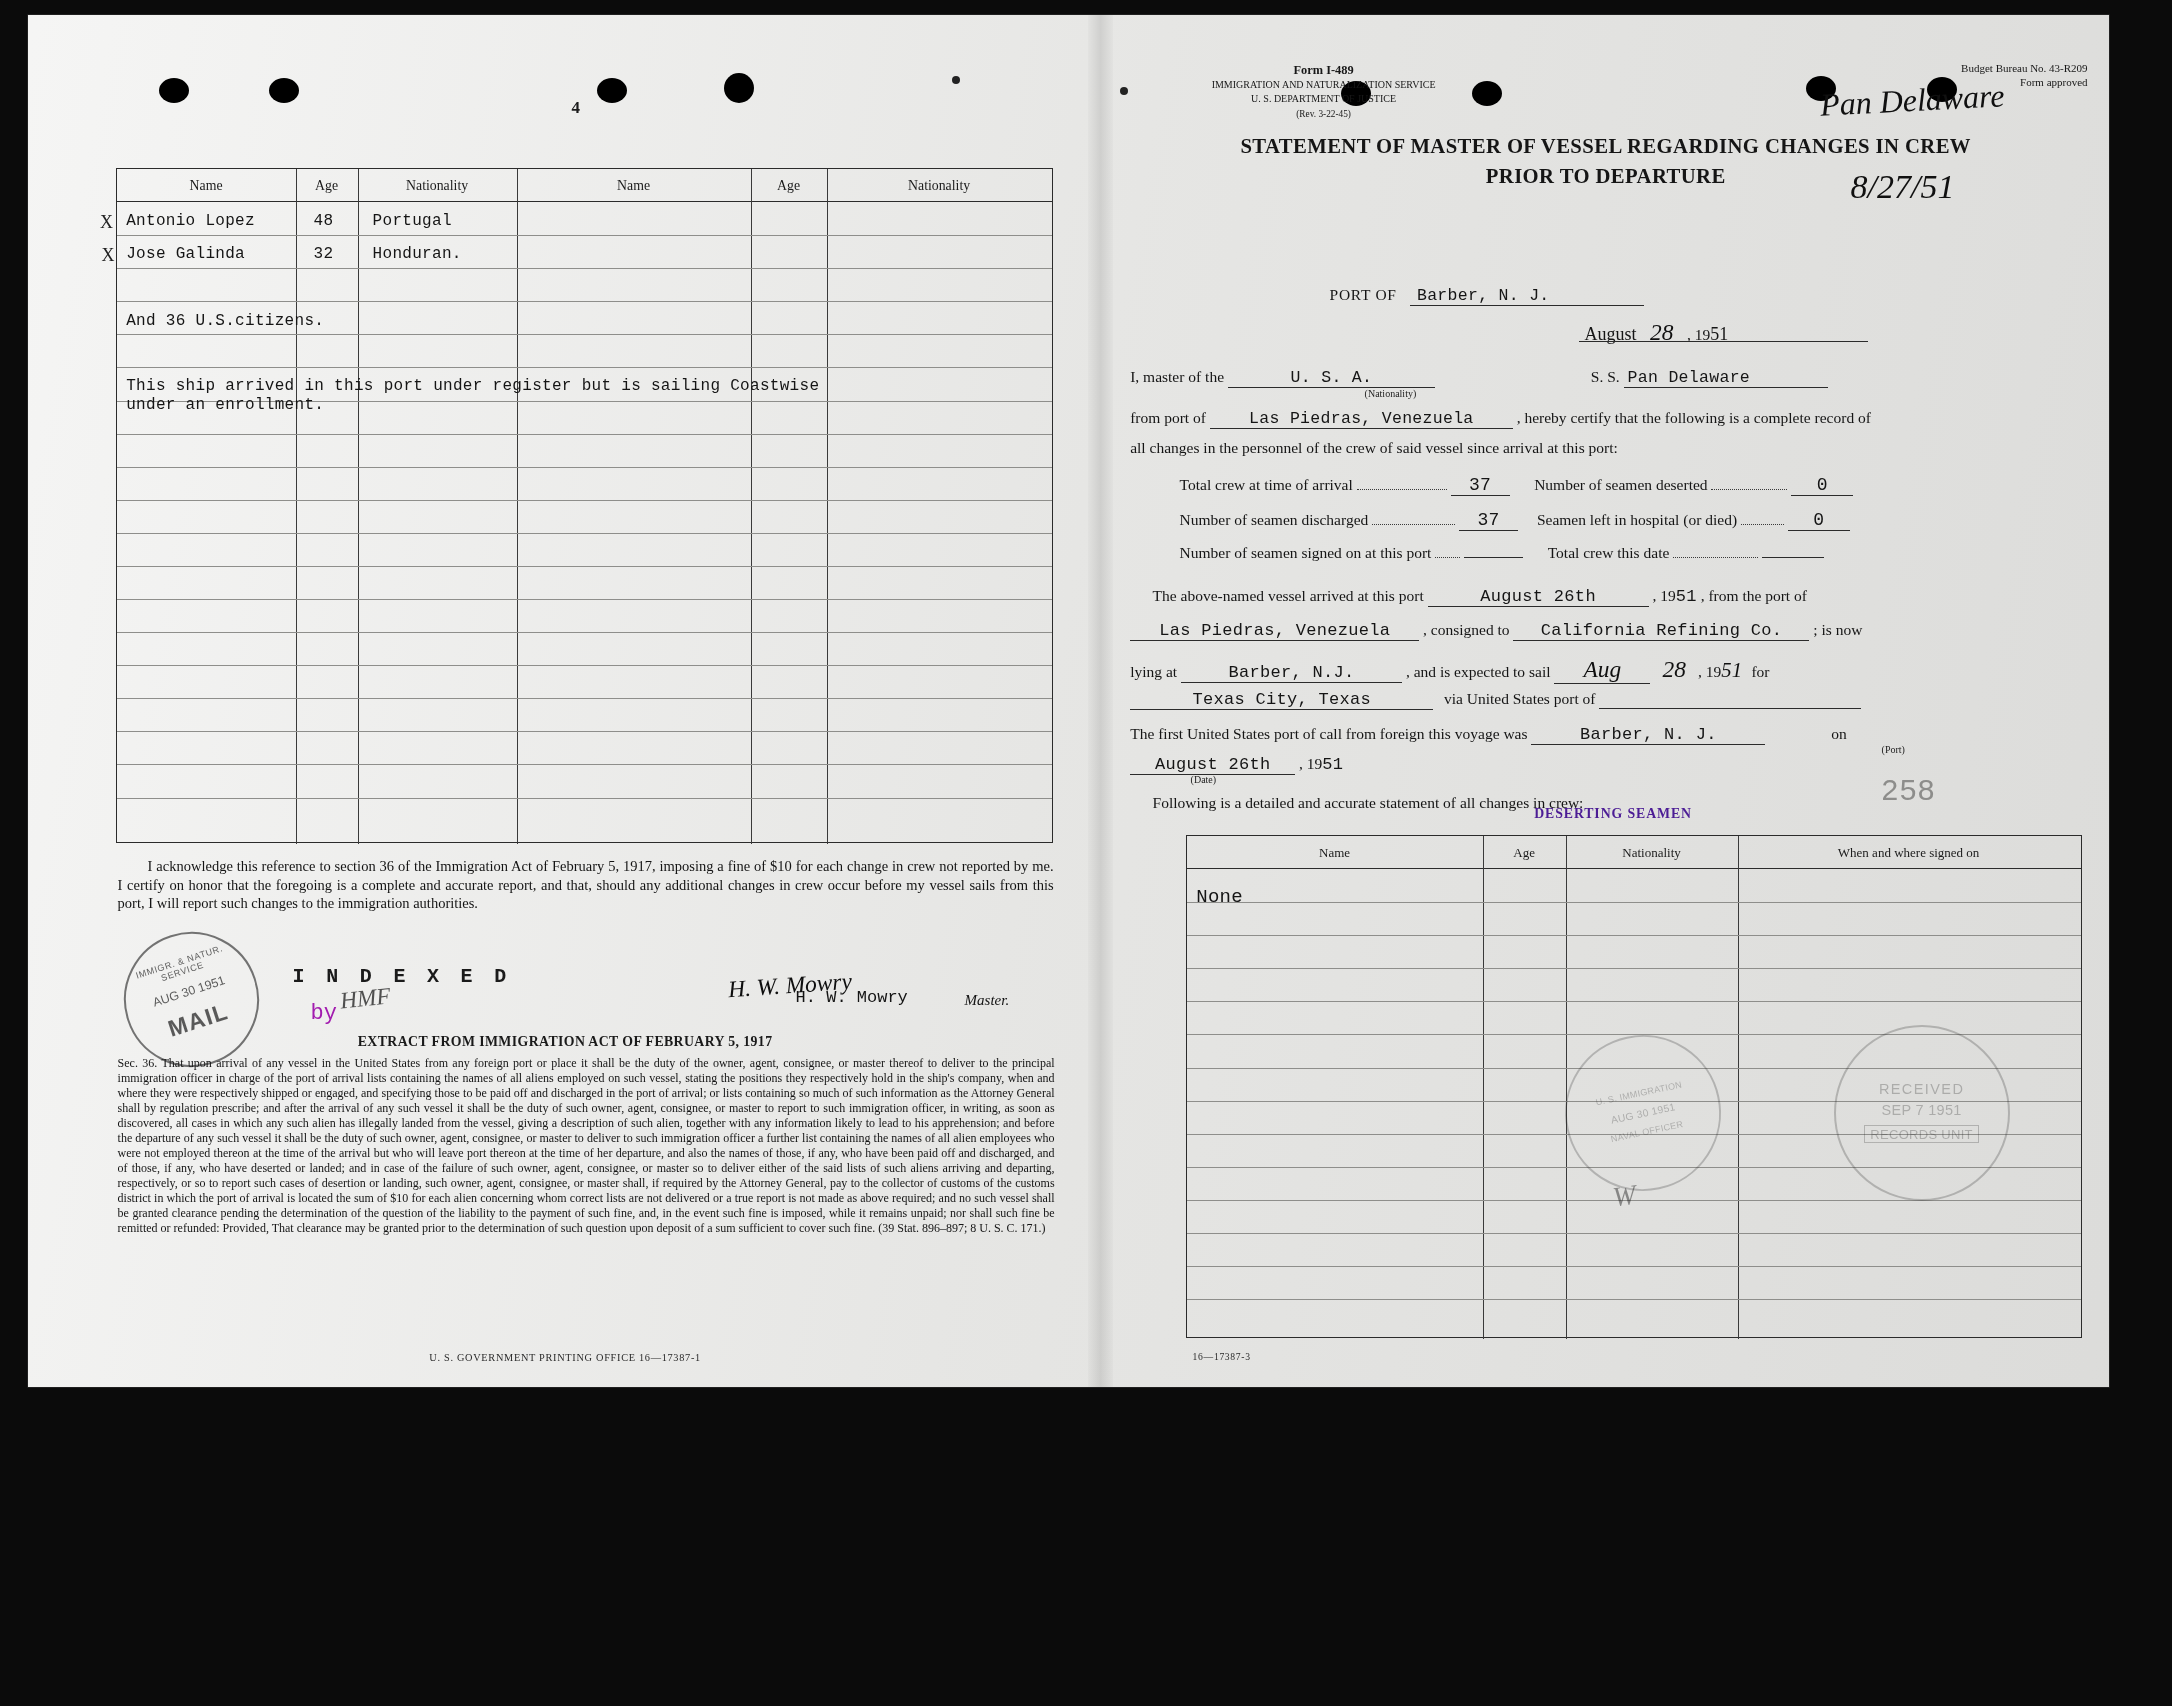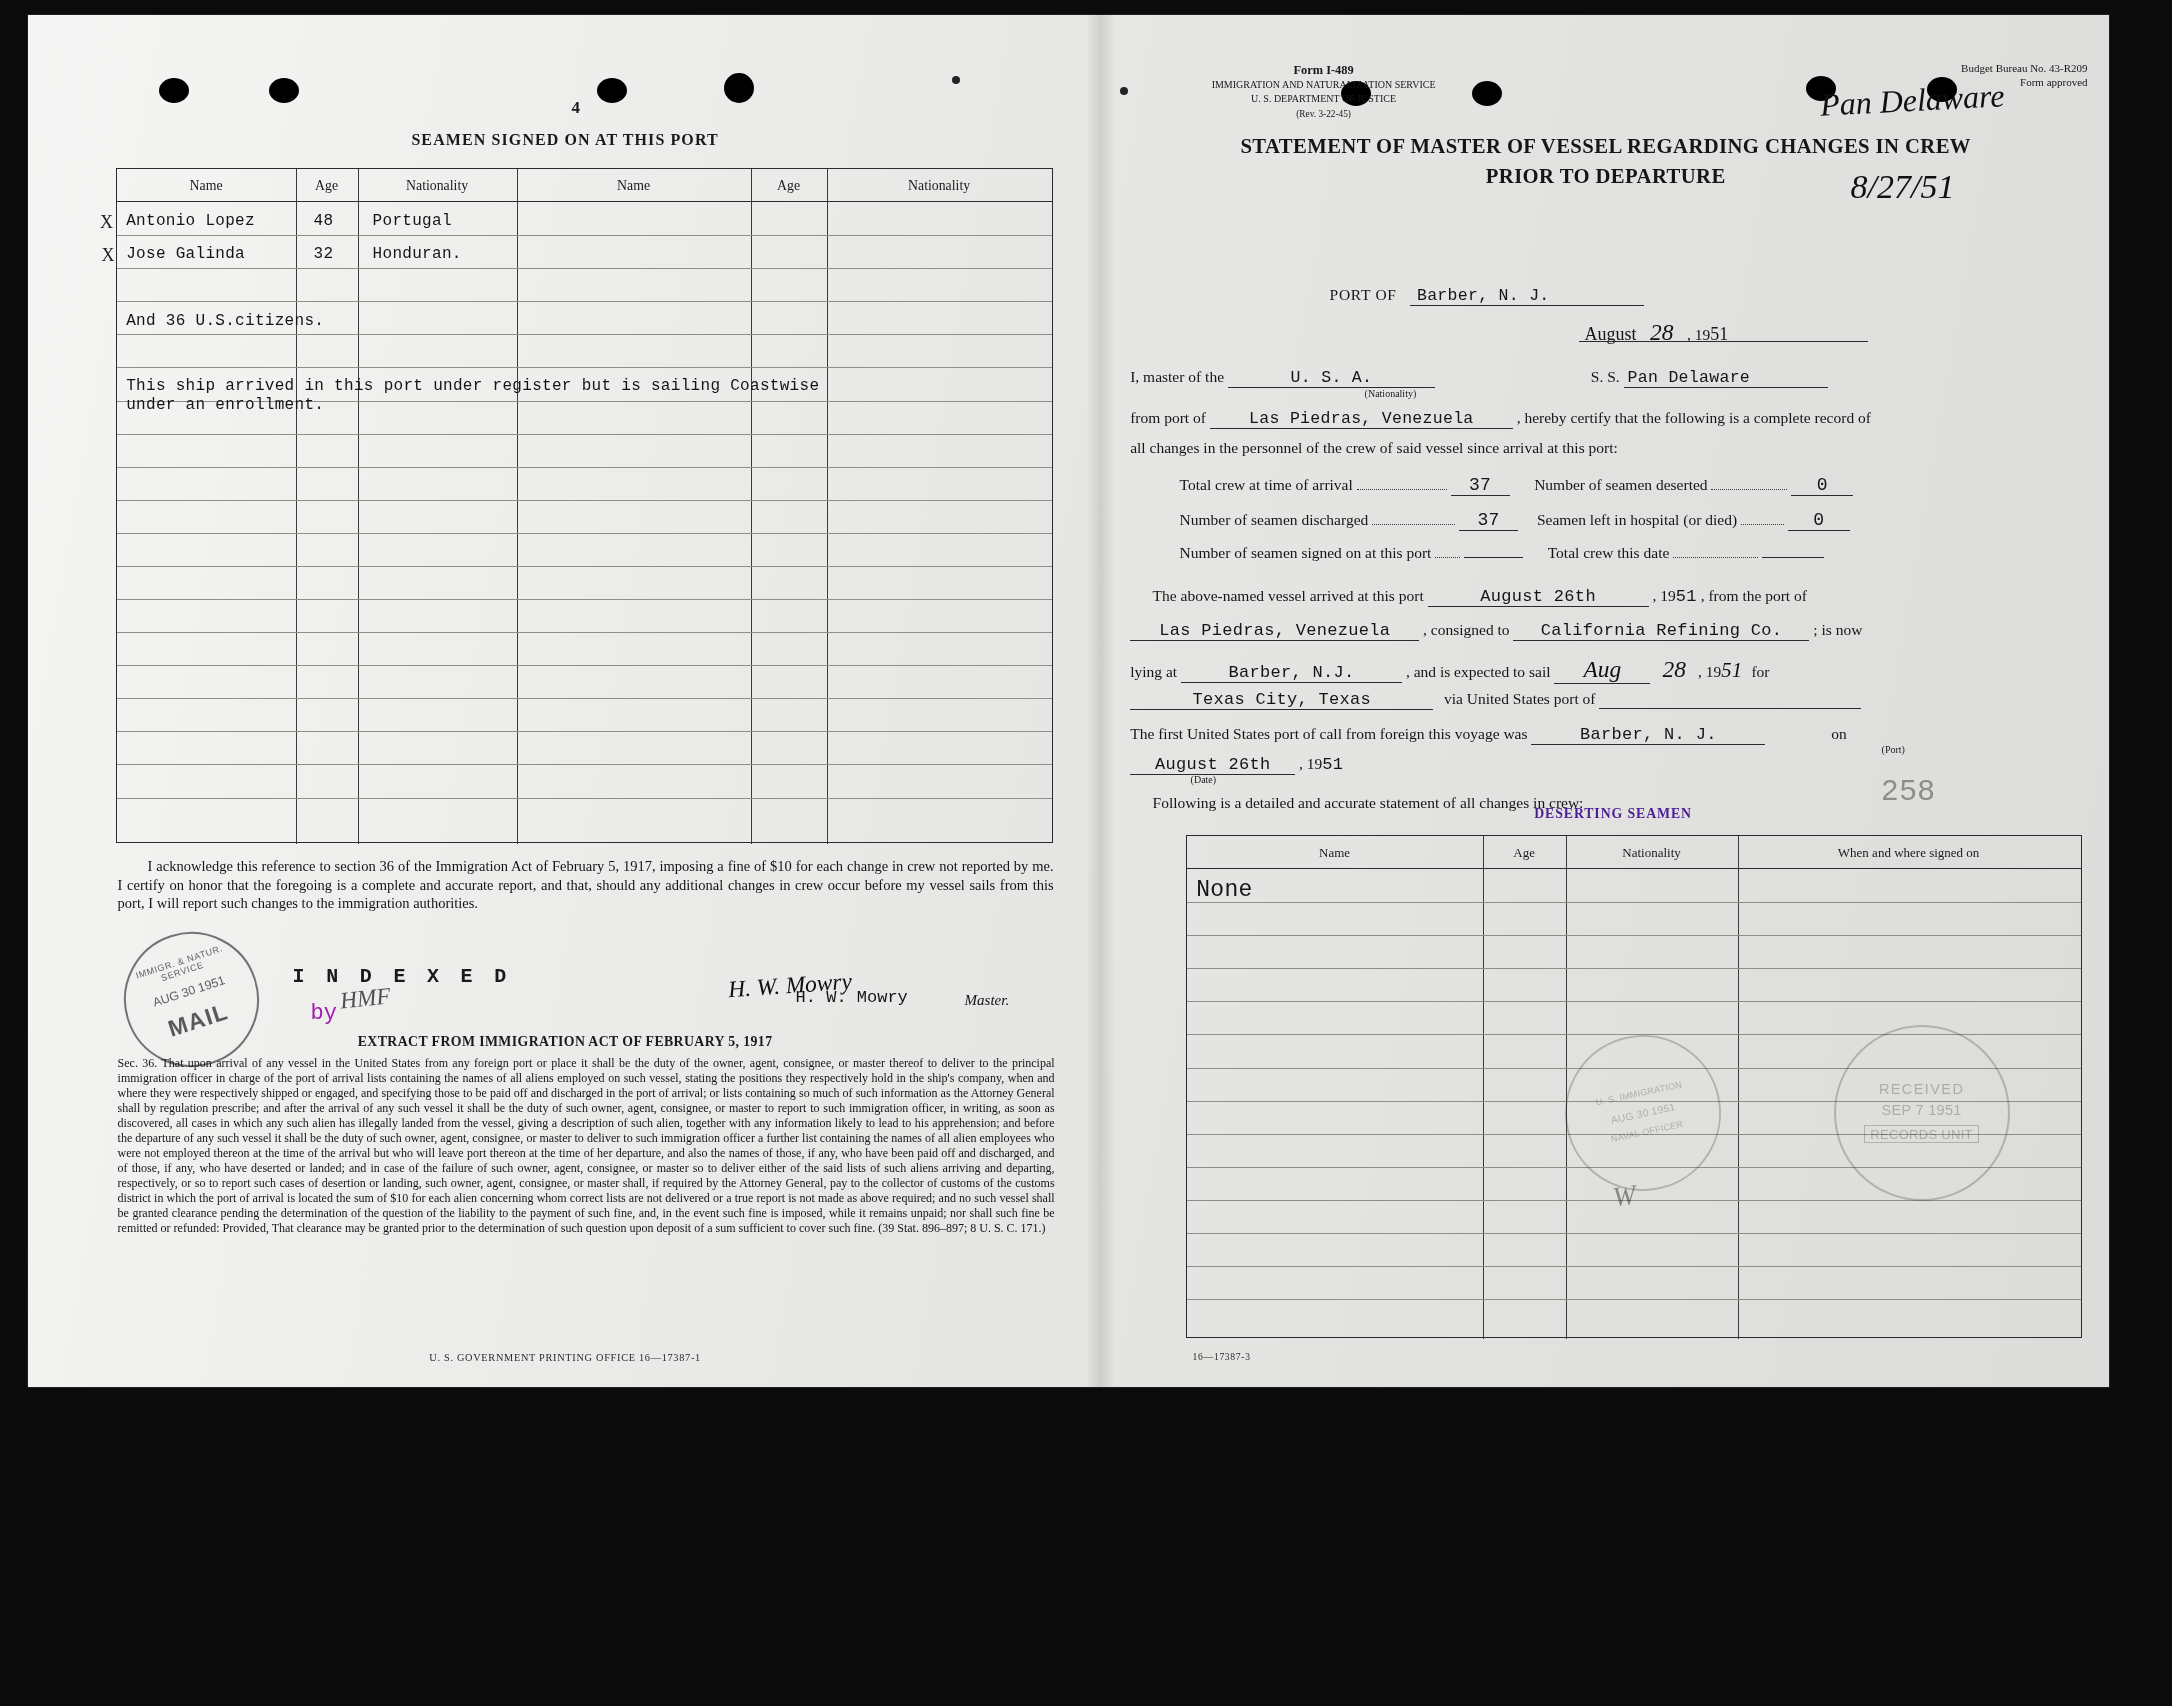--- a/index.html
+++ b/index.html
@@ -368,21 +368,20 @@
     <div class="hole" style="left:1313px; top:66px;"></div>
     <div class="hole" style="left:1444px; top:66px;"></div>
     <div class="hole" style="left:1778px; top:61px;"></div>
     <div class="hole" style="left:1899px; top:62px;"></div>
 
     <div class="gutter"></div>
 
     <div class="page-left">
 
       <div class="lp-pagenum">4</div>
-      <div class="lp-title">SEAMEN SIGNED ON AT THIS PORT</div>
 
       <div class="crew-table">
         <div class="crew-head">
           <div style="left:0; width:179px;">Name</div>
           <div style="left:179px; width:62px;">Age</div>
           <div style="left:241px; width:159px;">Nationality</div>
           <div style="left:400px; width:234px;">Name</div>
           <div style="left:634px; width:76px;">Age</div>
           <div style="left:710px; width:225px;">Nationality</div>
         </div>
@@ -593,21 +592,21 @@
       <div class="rowline" style="top:198px;"></div>
       <div class="rowline" style="top:232px;"></div>
       <div class="rowline" style="top:265px;"></div>
       <div class="rowline" style="top:298px;"></div>
       <div class="rowline" style="top:331px;"></div>
       <div class="rowline" style="top:364px;"></div>
       <div class="rowline" style="top:397px;"></div>
       <div class="rowline" style="top:430px;"></div>
       <div class="rowline" style="top:463px;"></div>
 
-      <div class="cell-text" style="left:9.6px; top:41px; font-size:23px;">None</div>
+      <div class="cell-text" style="left:9.6px; top:50px; font-size:19px;">None</div>
     </div>
 
     <div class="tiny-code">16—17387-3</div>
 
     <div class="stamp faint" style="left:1537px; top:1020px; width:152px; height:152px; transform:rotate(-12deg);">
       <div>
         <div style="font-size:9px;">U. S. IMMIGRATION</div>
         <div style="font-size:10.3px; margin:6.9px 0;">AUG 30 1951</div>
         <div style="font-size:9px;">NAVAL OFFICER</div>
       </div>

